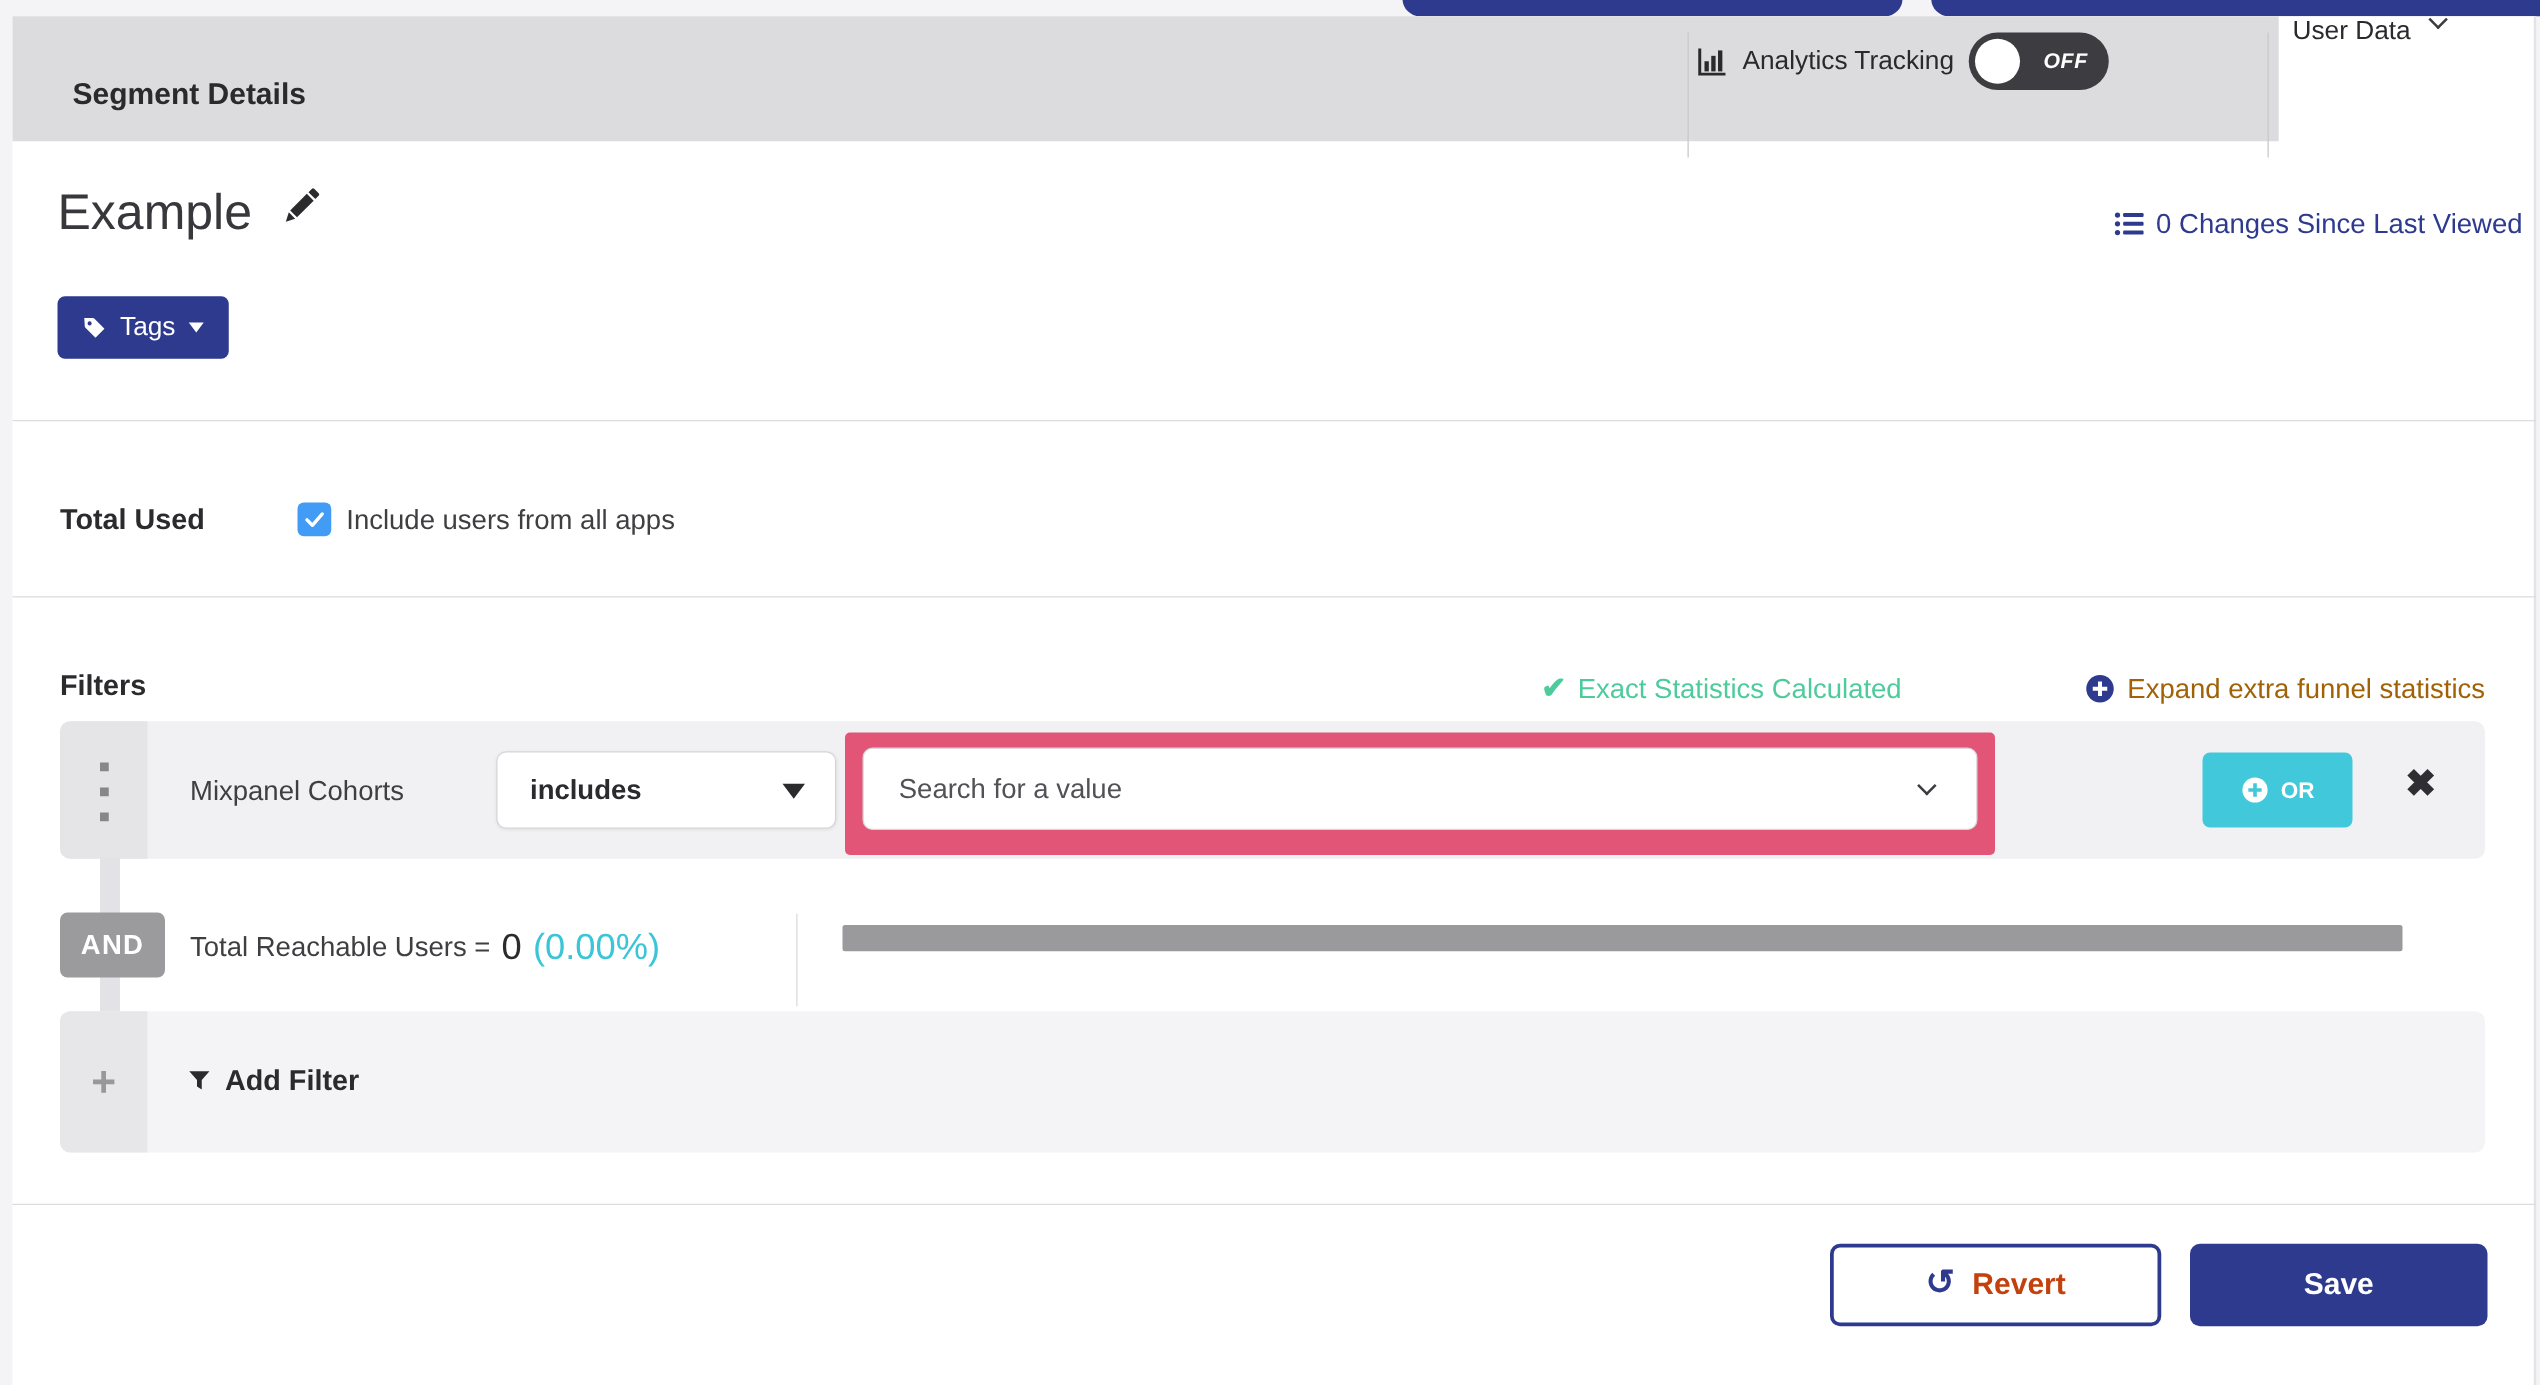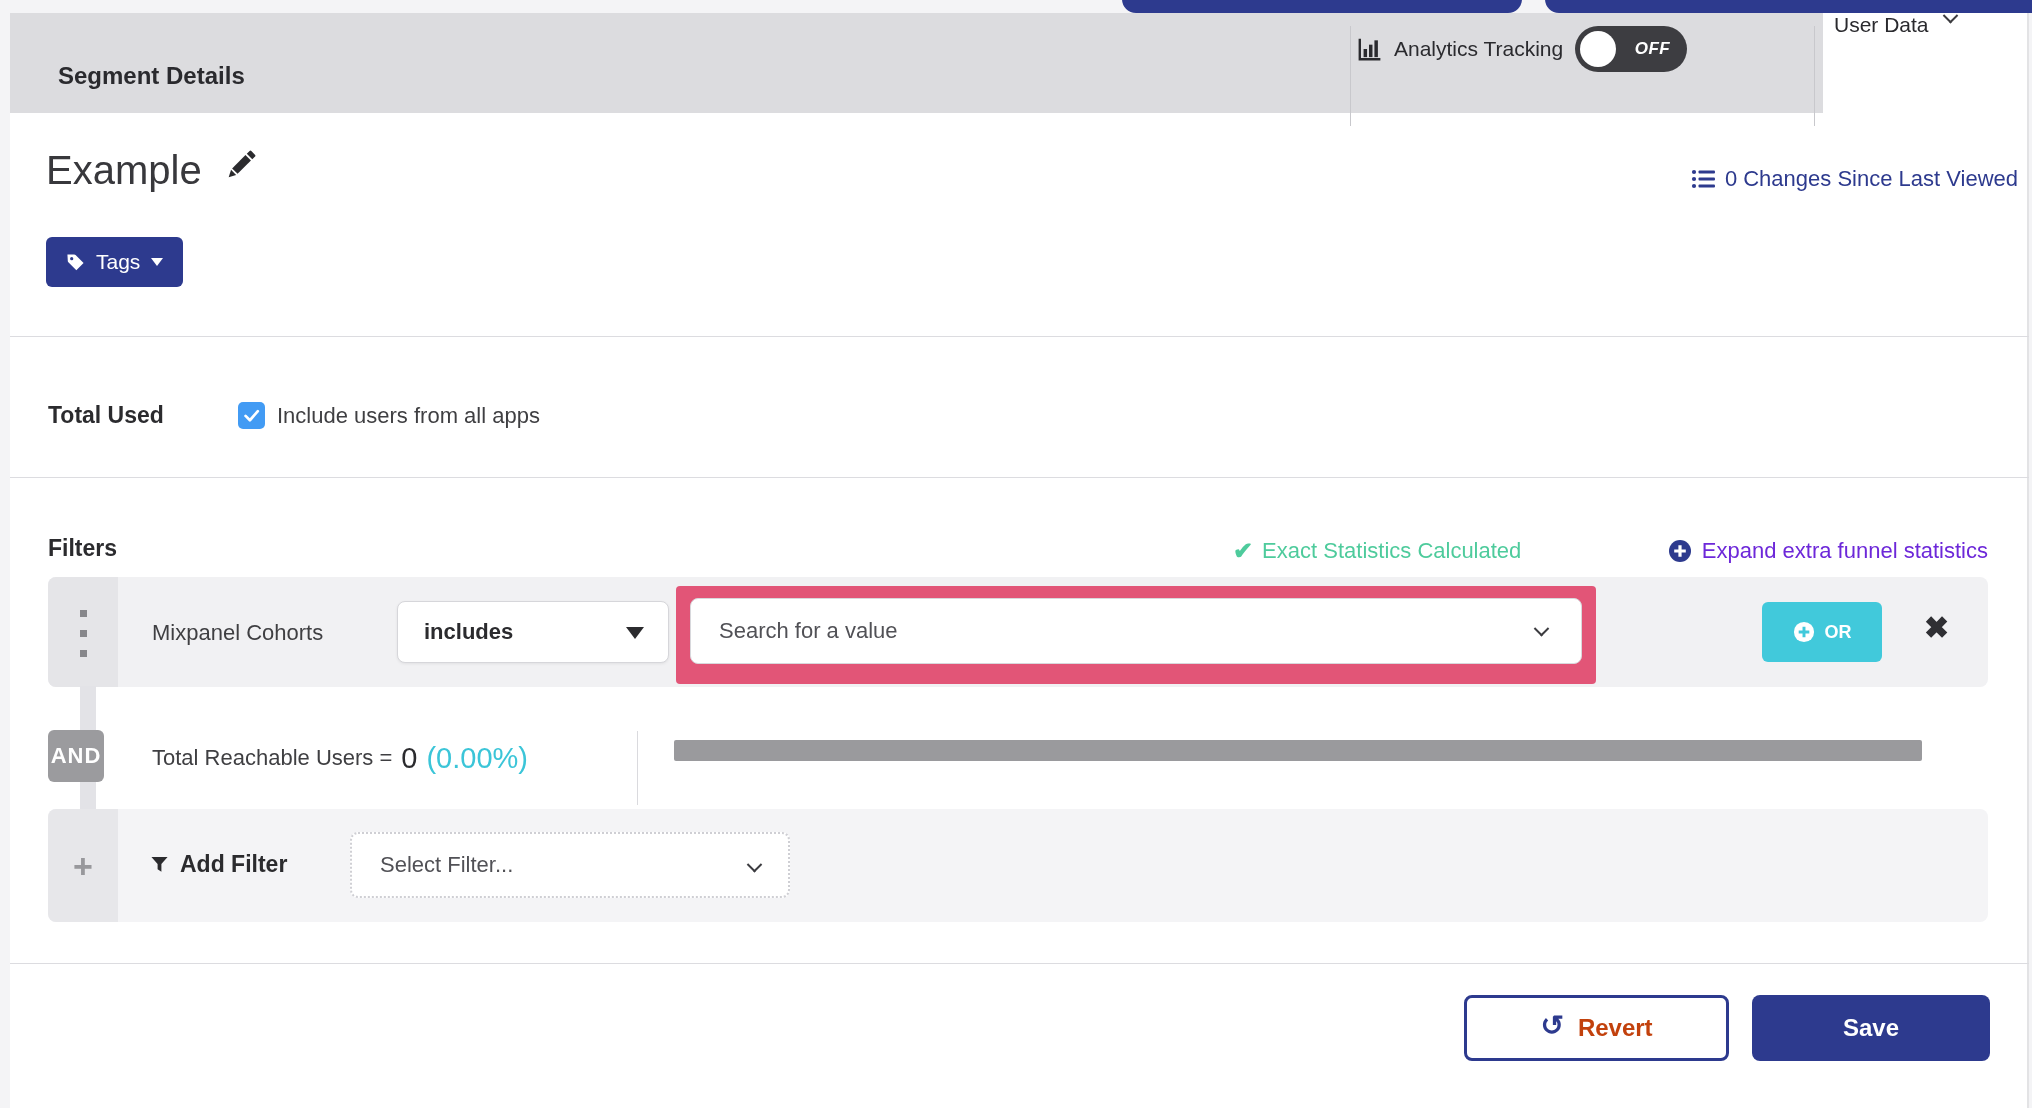--- a/index.html
+++ b/index.html
@@ -63,21 +63,21 @@
   .checkbox { position:absolute; left:238px; top:402px; width:27px; height:27px;
               background:#429bf4; border-radius:5px; display:flex; align-items:center; justify-content:center; cursor:pointer; }
   .apps-cb-label { position:absolute; left:277px; top:403px; font-size:22px; color:#3f3f42; }
 
   
   .filters-heading { position:absolute; left:48px; top:535px; font-size:23px; font-weight:bold; color:#2b2b2e; }
   .exact-stats { position:absolute; left:1233px; top:538px; display:flex; align-items:center; gap:9px;
                  color:#4ecb9c; font-size:22px; }
   .exact-check { font-size:24px; font-weight:bold; color:#4ecb9c; line-height:1; }
   .expand-link { position:absolute; top:538px; right:44px; display:flex; align-items:center; gap:10px;
-                 color:#6d28d9; font-size:22px; cursor:pointer; }
+                 color:#a16207; font-size:22px; cursor:pointer; }
 
   
   .filter-row { position:absolute; left:48px; top:577px; width:1940px; height:110px;
                 background:#f1f1f3; border-radius:8px; }
   .drag-strip { position:absolute; left:0; top:0; width:70px; height:110px;
                 background:#e5e5e8; border-radius:8px 0 0 8px; cursor:grab; }
   .grip { position:absolute; left:32px; top:33px; width:7px; height:7px; background:#87878b;
           box-shadow:0 20px 0 #87878b, 0 40px 0 #87878b; }
   .field-label { position:absolute; left:104px; top:43px; font-size:22px; color:#3f3f42; }
   .operator-select { position:absolute; left:349px; top:24px; width:272px; height:62px;
@@ -95,21 +95,21 @@
   .value-chev { position:absolute; right:34px; top:27px; }
   .or-btn { position:absolute; left:1714px; top:25px; width:120px; height:60px;
             background:#41c9db; border-radius:6px; cursor:pointer;
             display:flex; align-items:center; justify-content:center; gap:10px; }
   .or-label { color:#ffffff; font-size:18px; font-weight:bold; }
   .close-x { position:absolute; left:1876px; top:36px; font-size:30px; font-weight:bold;
              color:#2f2f33; cursor:pointer; line-height:1; }
 
   
   .connector-strip { position:absolute; left:80px; top:686px; width:16px; height:126px; background:#e3e3e7; }
-  .and-badge { position:absolute; left:48px; top:730px; width:56px; height:52px;
+  .and-badge { position:absolute; left:48px; top:730px; width:84px; height:52px;
                background:#9b9b9e; border-radius:6px; display:flex; align-items:center; justify-content:center; }
   .and-text { color:#ffffff; font-size:22px; font-weight:bold; letter-spacing:1px; }
   .reachable { position:absolute; left:152px; top:738px; height:40px; display:flex; align-items:center; gap:9px; }
   .reachable-label { font-size:22px; color:#3f3f42; }
   .reachable-value { font-size:29px; color:#2b2b2e; }
   .reachable-pct { font-size:29px; color:#3bc5d8; }
   .stat-vdiv { position:absolute; left:637px; top:731px; width:1px; height:74px; background:#dadade; }
   .progress-bar { position:absolute; left:674px; top:740px; width:1248px; height:21px;
                   background:#9a9a9d; border-radius:2px; }
 
@@ -292,24 +292,20 @@
     <span class="add-plus">+</span>
   </div>
   <div class="add-label-group">
     <span>
       <svg width="19" height="19" viewBox="0 0 20 20" fill="#2b2b2e">
         <path d="M1.5 2 h17 l-6.5 7.5 v8 l-4-2.5 v-5.5 Z"></path>
       </svg>
     </span>
     <span class="add-label">Add Filter</span>
   </div>
-  <div class="select-filter">
-    <span class="select-filter-text">Select Filter...</span>
-    <span class="chev select-filter-chev"></span>
-  </div>
 </div>
 
 <div class="h-div" style="top:963px;"></div>
 
 <div class="revert-btn">
   <span class="revert-icon">↺</span>
   <span class="revert-label">Revert</span>
 </div>
 <div class="save-btn">
   <span class="save-label">Save</span>

